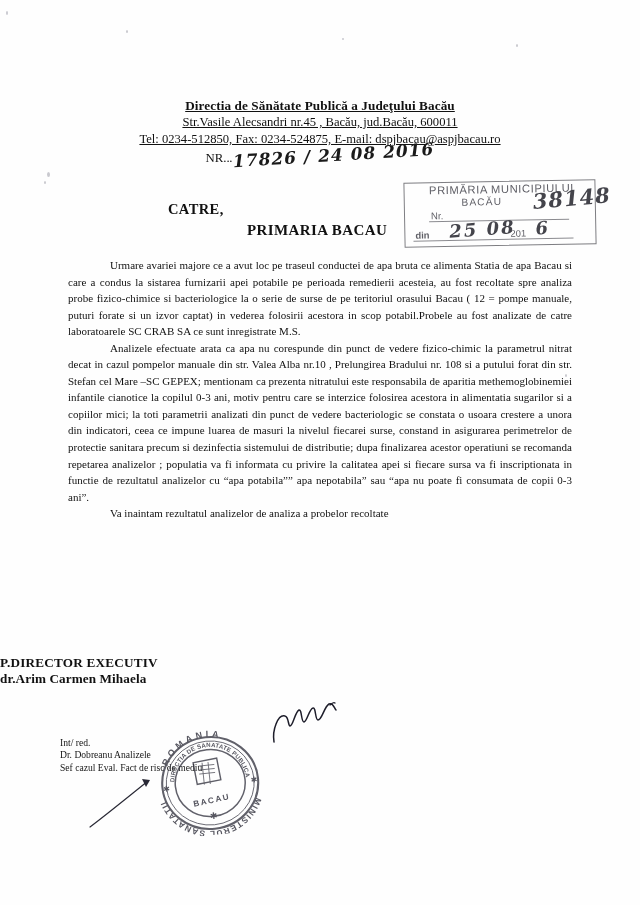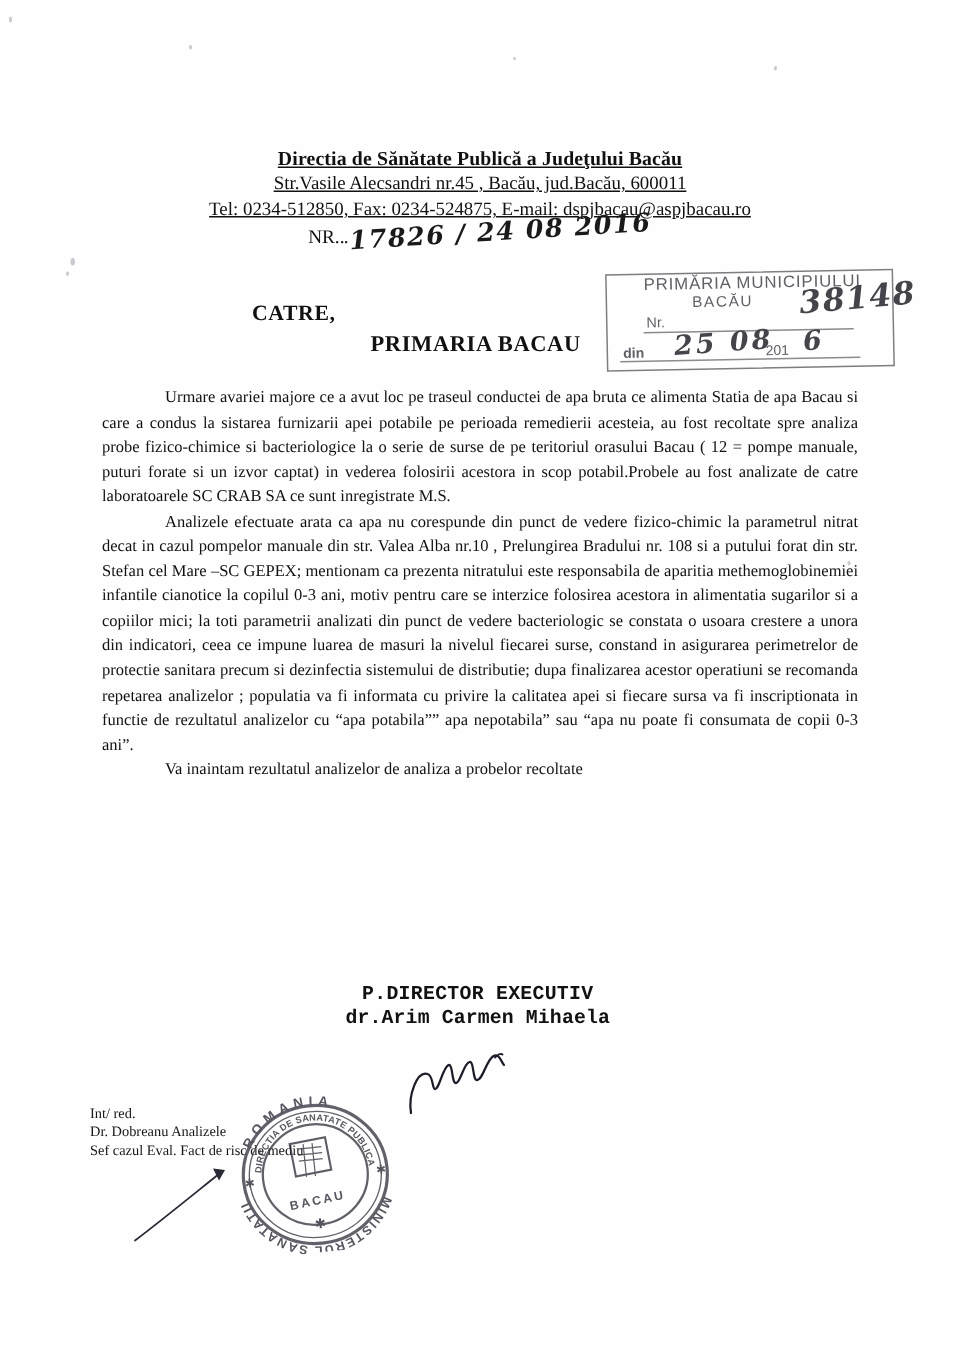--- a/index.html
+++ b/index.html
@@ -201,22 +201,20 @@
     margin: 0;
     text-indent: 42px;
   }
 
   
   .sig-block {
     position: absolute;
     top: 655px;
     left: 0;
     right: 3px;
-    text-align: center;
-    font-family: Liberation Mono, monospace;
   }
   .sig-title {
     font-size: 13.2px;
     font-weight: bold;
     letter-spacing: 0.2px;
     line-height: 16px;
   }
   .sig-name {
     font-size: 13.2px;
     font-weight: bold;

